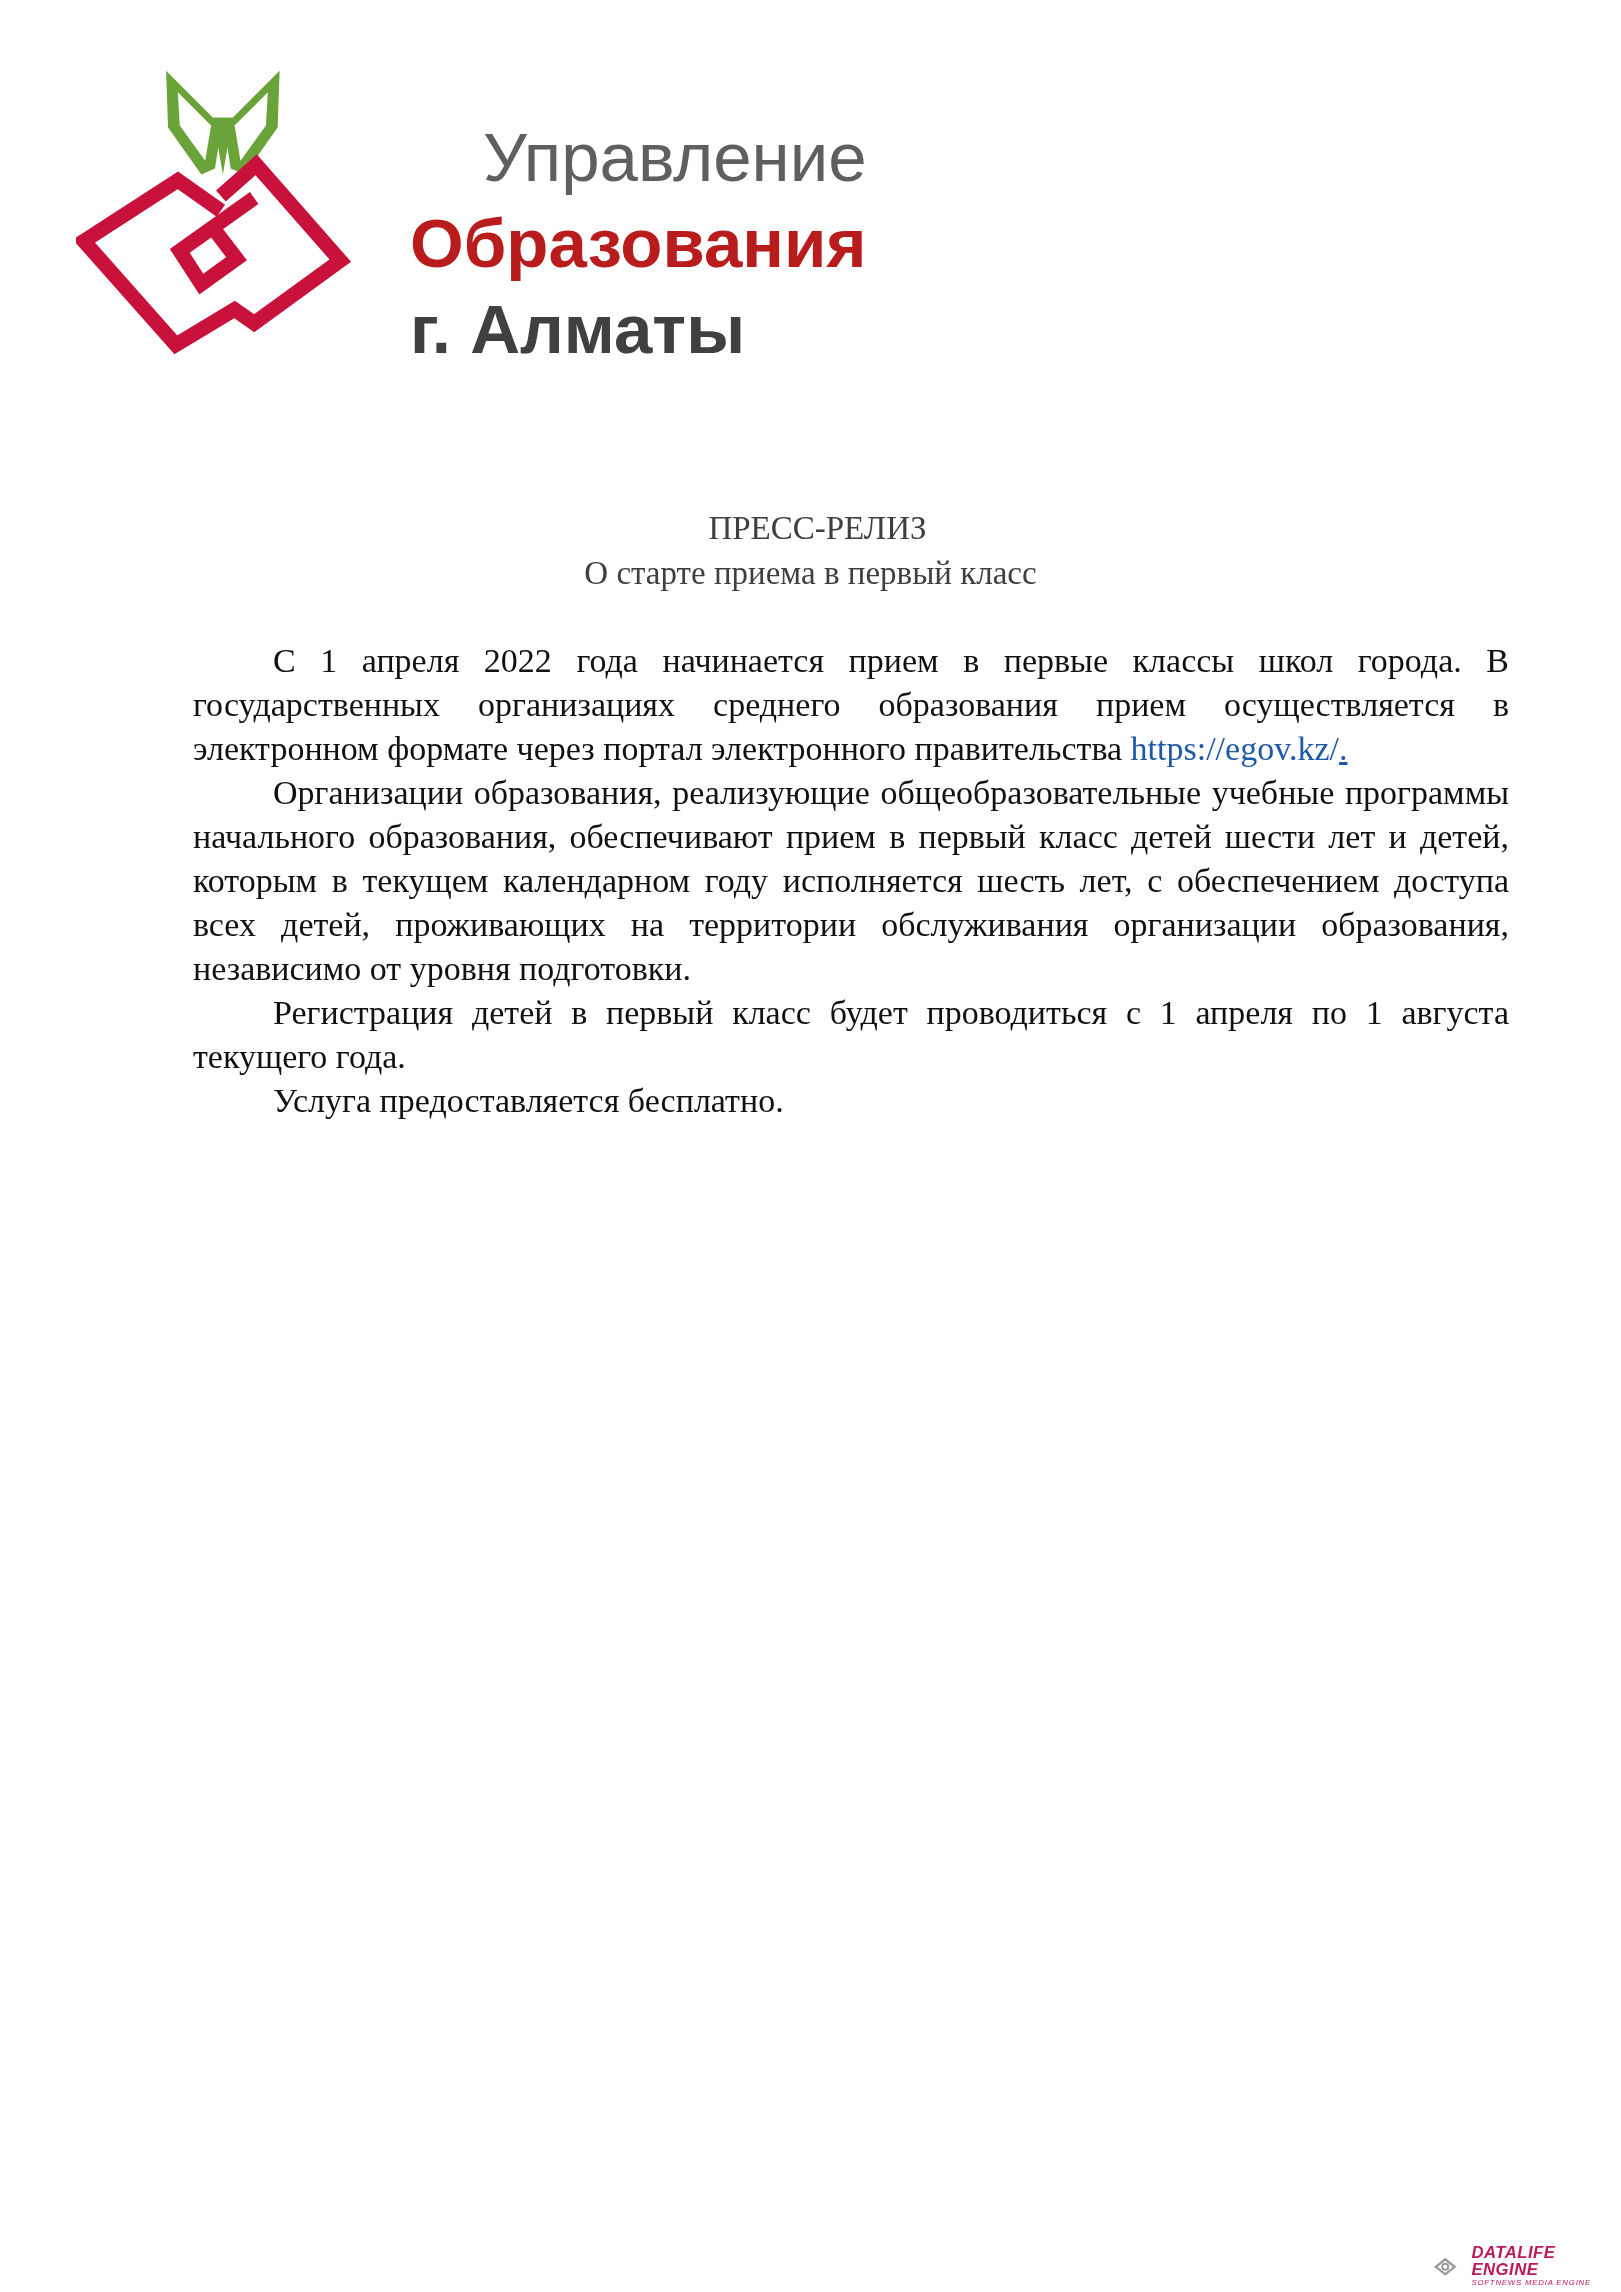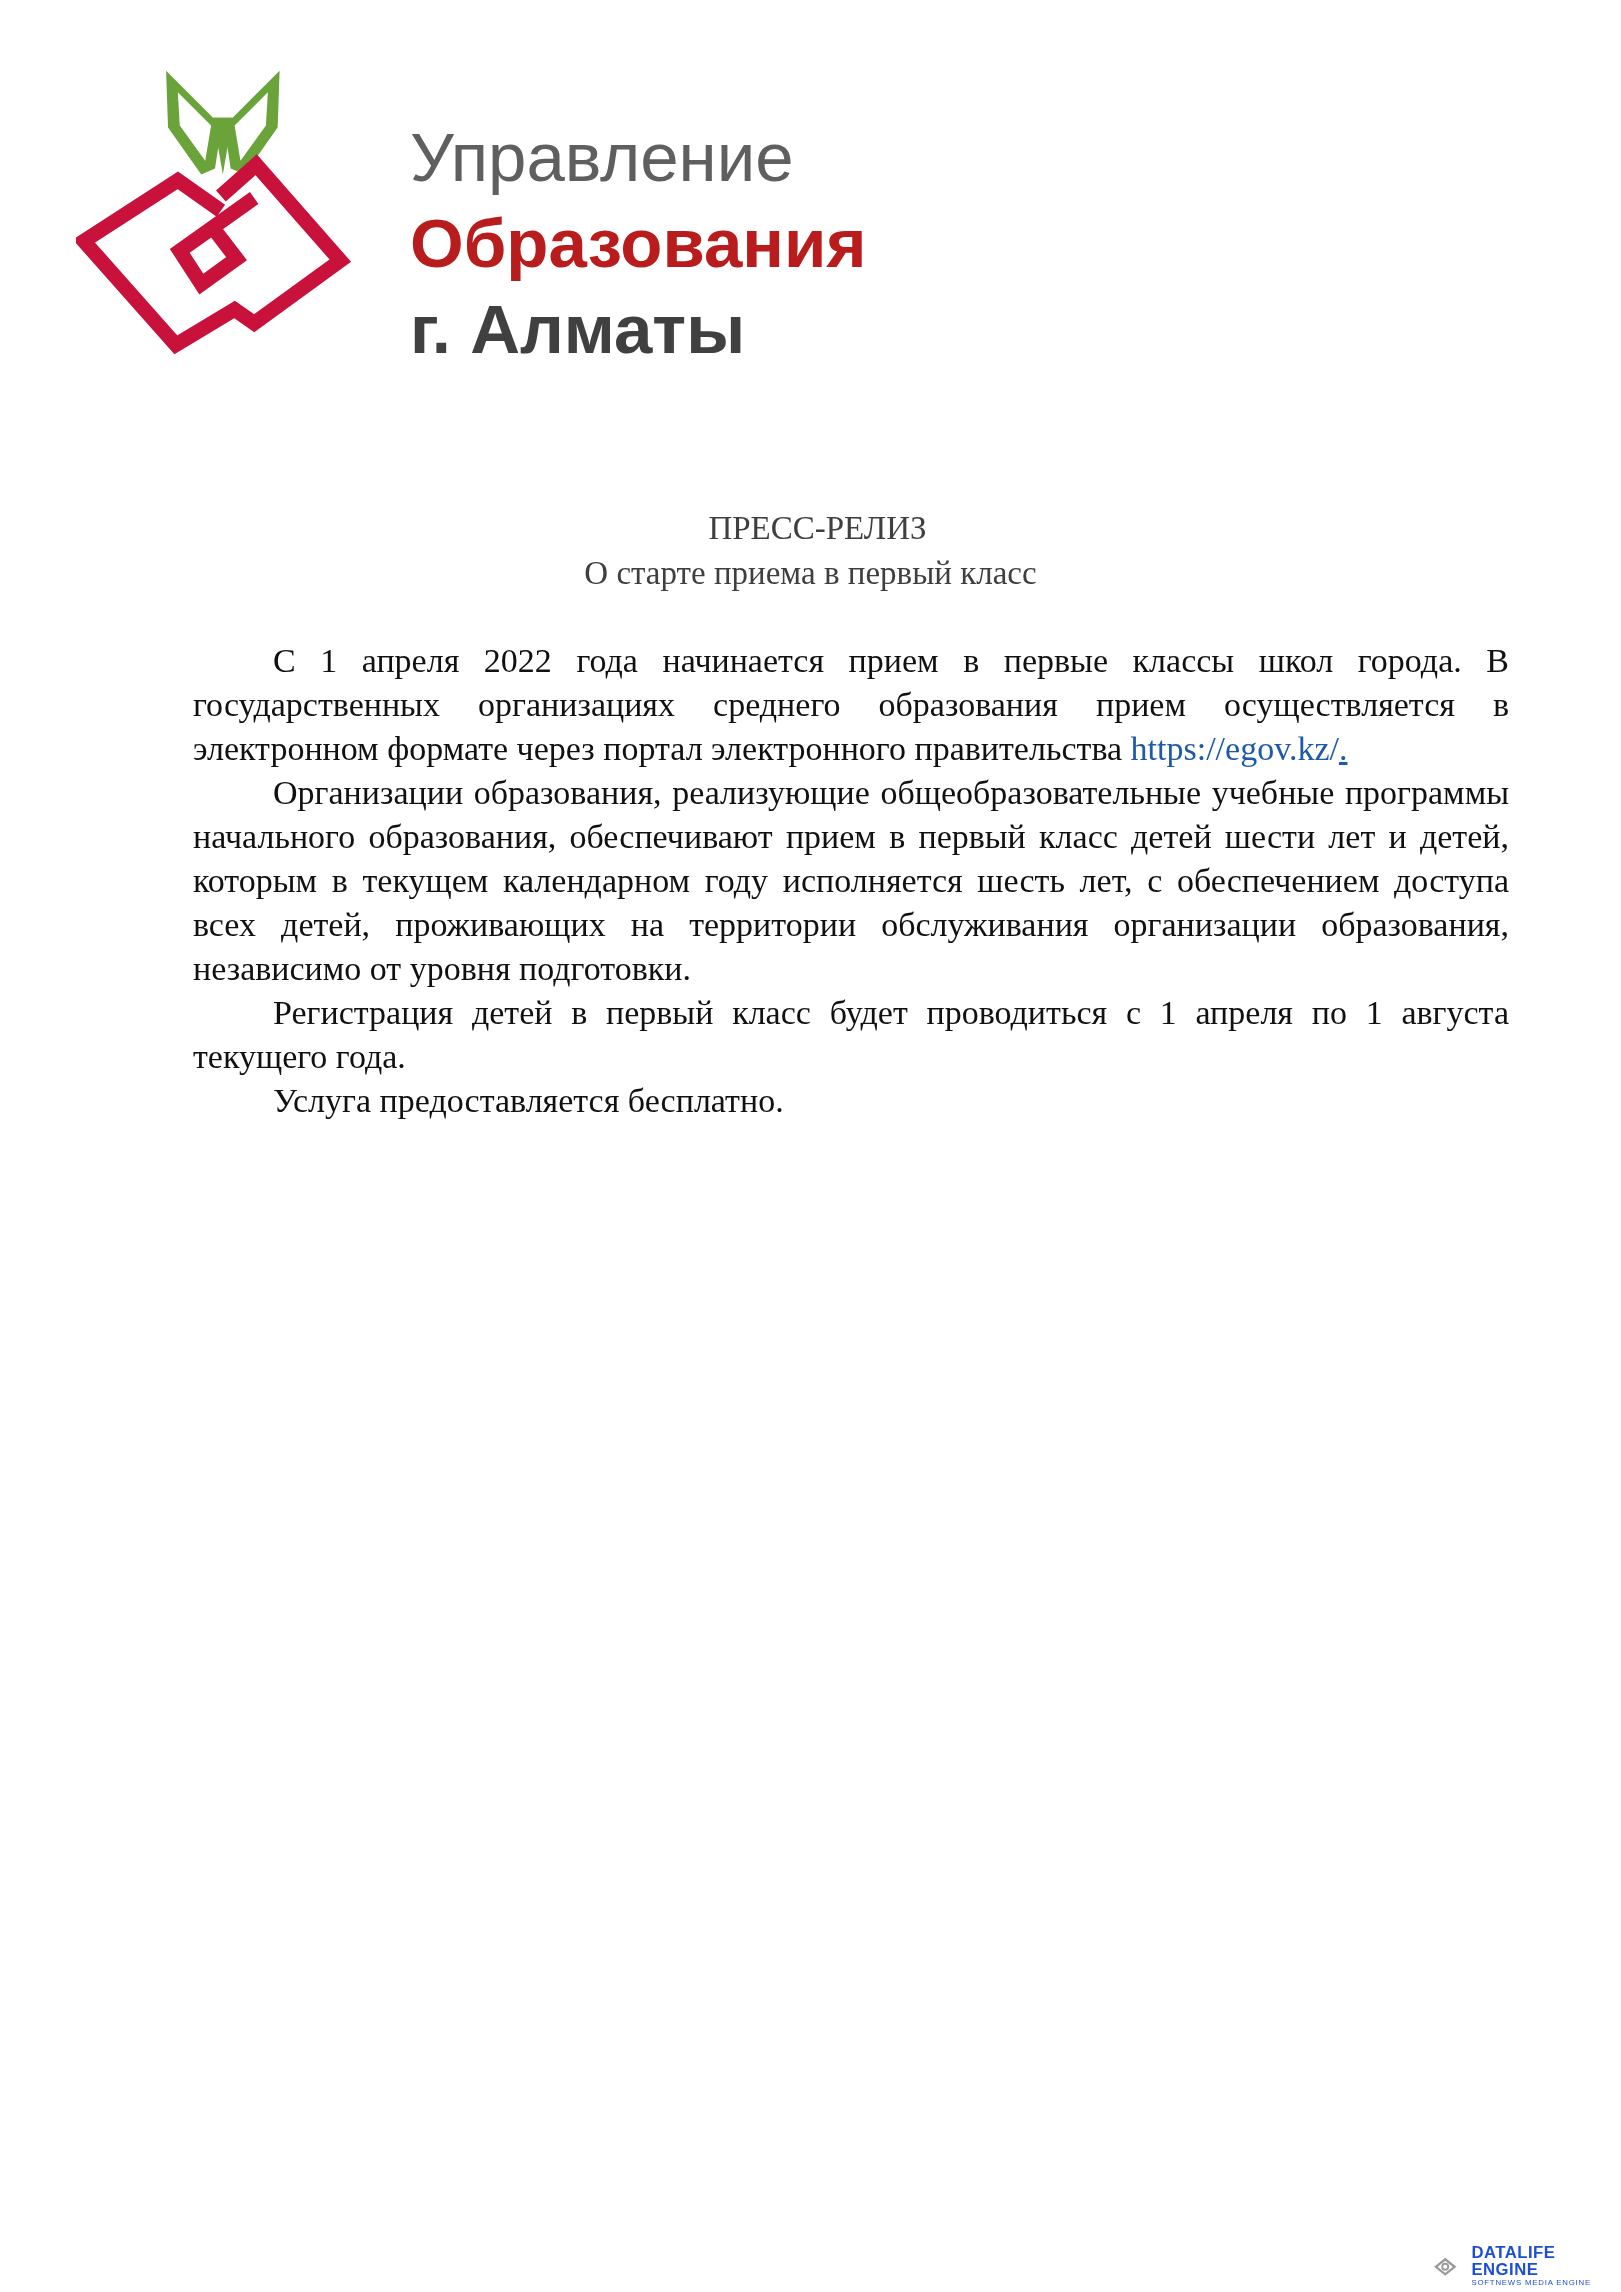--- a/index.html
+++ b/index.html
@@ -27,20 +27,21 @@
       top: 123px;
       font-family: "Liberation Sans", sans-serif;
       line-height: 1;
     }
     .logo-line1 {
       font-size: 69px;
       color: #5f5f5f;
       font-weight: 400;
       letter-spacing: 0px;
       height: 86px;
+      text-align: right;
     }
     .logo-line2 {
       font-size: 69px;
       color: #b91c1c;
       font-weight: 700;
       height: 86px;
     }
     .logo-line3 {
       font-size: 69px;
       color: #404040;
@@ -87,22 +88,23 @@
       color: #1f5aa8;
       text-decoration: underline;
     }
     .watermark {
       position: absolute;
       left: 1433px;
       top: 2245px;
       display: flex;
       align-items: center;
       gap: 14px;
-      color: #1d4ed8;
+      color: #be185d;
       font-family: "Liberation Sans", sans-serif;
+      font-style: italic;
     }
     .wm-icon {
       width: 25.5px;
       height: 21.6px;
     }
     .wm-text-main {
       font-size: 16.7px;
       font-weight: 700;
       letter-spacing: 0.5px;
       line-height: 16.7px;

